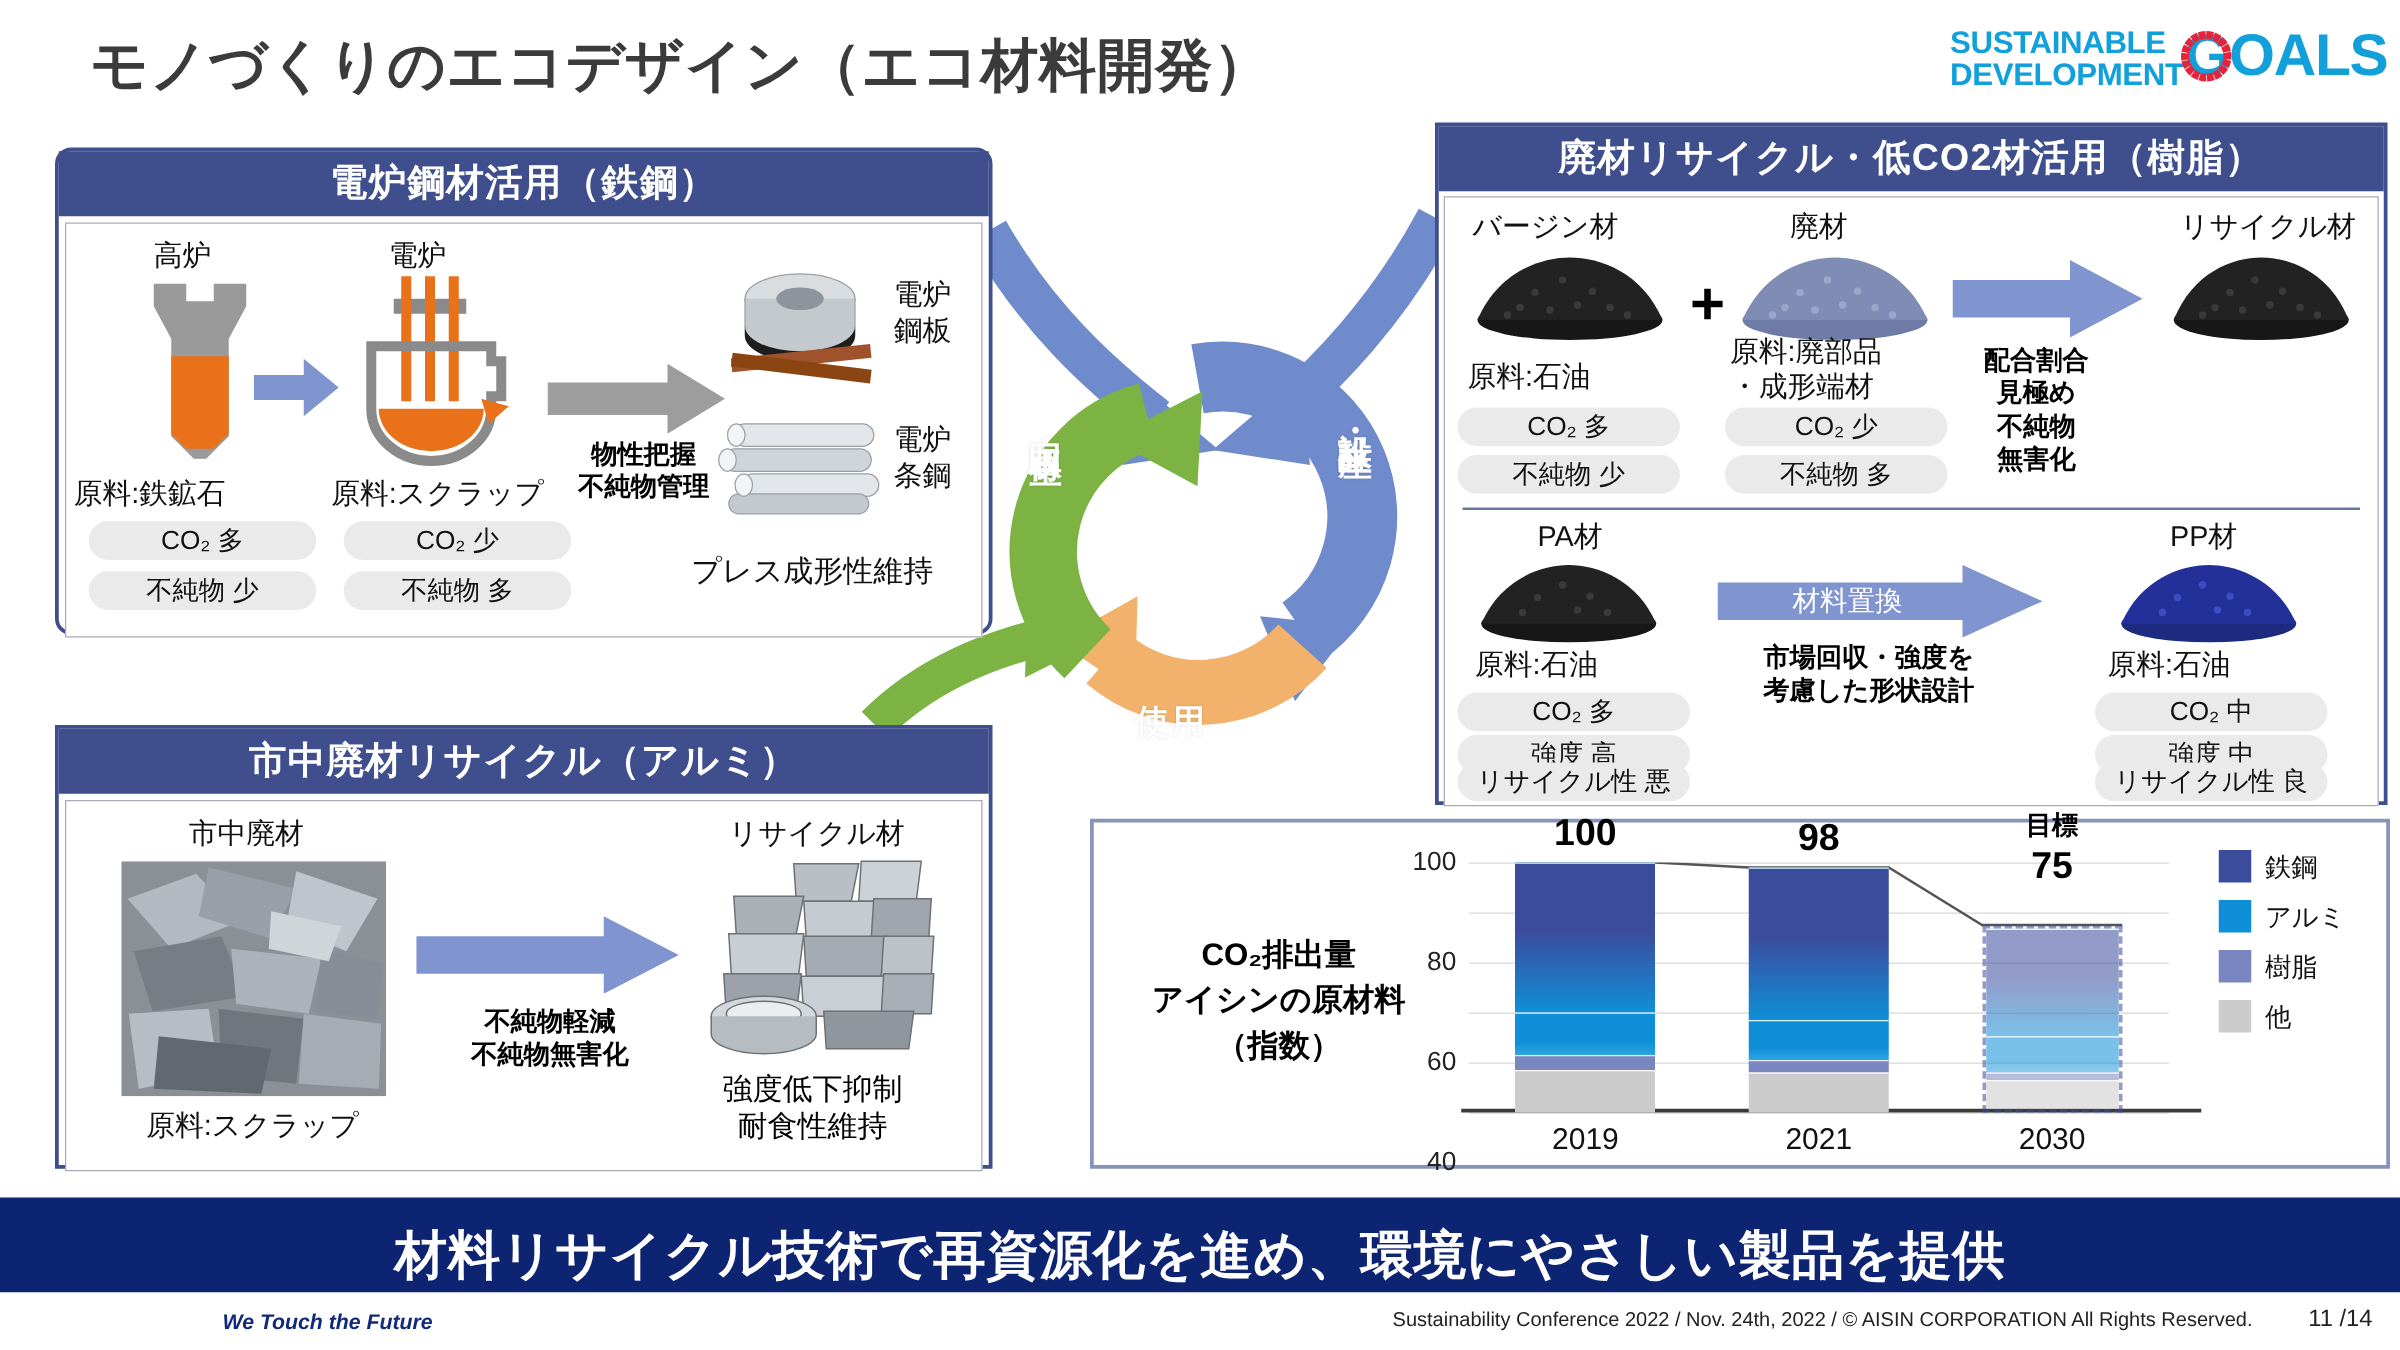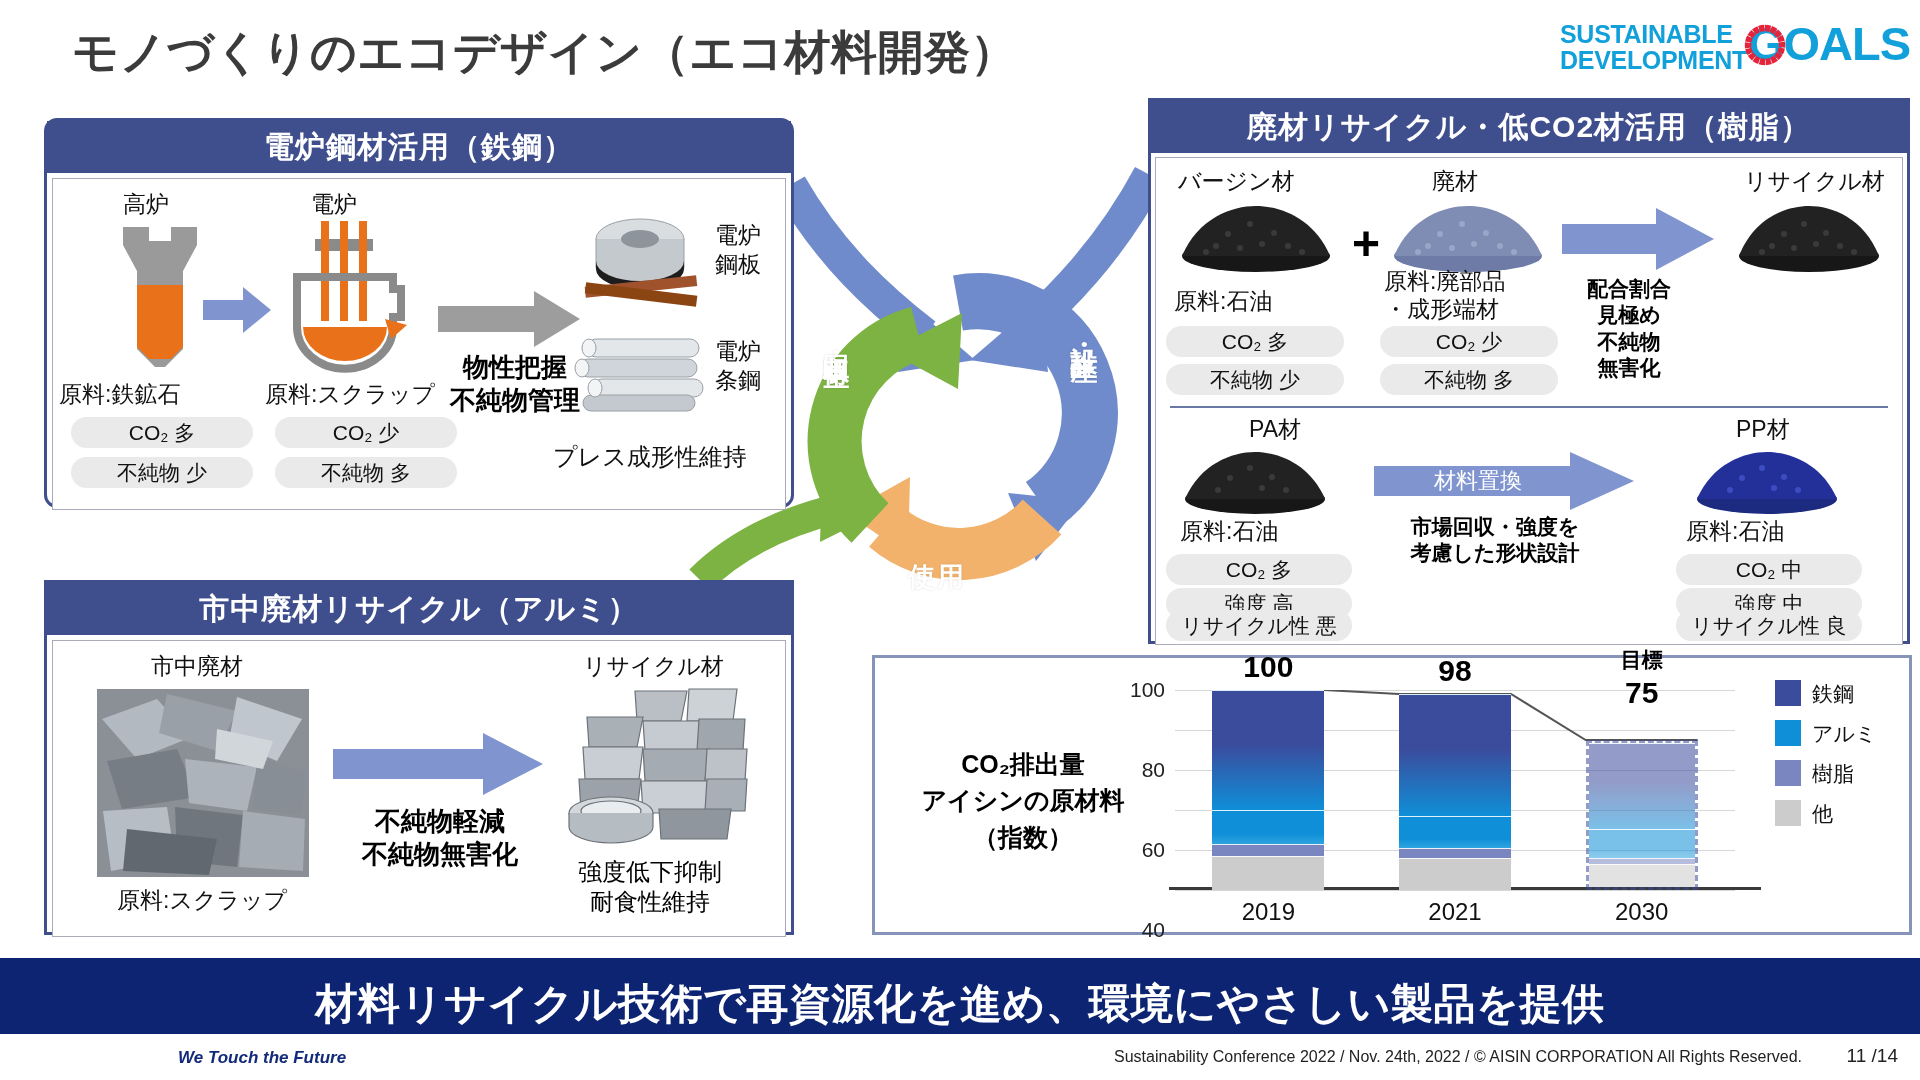--- a/index.html
+++ b/index.html
@@ -49,21 +49,21 @@
   #panel-alu { left: 44px; top: 580px; width: 750px; height: 355px; }
   #panel-alu .panel-head { height: 52px; line-height: 52px; font-size: 30px; }
   #panel-alu .panel-body { height: 297px; margin: 5px; border: 1px solid #aab; }
 
   #panel-resin { left: 1148px; top: 98px; width: 762px; height: 546px; }
   #panel-resin .panel-head { height: 52px; line-height: 52px; font-size: 30px; }
   #panel-resin .panel-body { height: 488px; margin: 4px; border: 1px solid #aab; }
 
   
   .cap { position: absolute; font-size: 23px; color: #111; white-space: nowrap; }
-  .cap-b { position: absolute; font-size: 26px; font-weight: 700; color: #000;
+  .cap-b { position: absolute; font-size: 21px; font-weight: 700; color: #000;
            white-space: nowrap; text-align: center; line-height: 1.25; }
   .pill {
     position: absolute; background: #eaeaea; border-radius: 16px;
     font-size: 21px; color: #111; text-align: center; white-space: nowrap;
     height: 31px; line-height: 31px;
   }
 
   
   #cycle { position: absolute; left: 790px; top: 255px; width: 330px; height: 360px; }
   .cyc-label {
@@ -391,21 +391,21 @@
             <circle cx="106" cy="46" r="3"></circle>
             <circle cx="82" cy="44" r="3"></circle>
           <circle cx="60" cy="48" r="3"></circle>
             <circle cx="120" cy="52" r="3"></circle>
             <circle cx="28" cy="52" r="3"></circle>
         </g>
       </svg>
 
       <div style="position:absolute;left:14px;top:248px;width:718px;height:2px;background:#6a78a8;"></div>
 
-      <div class="cap" style="left:74px; top:256px;margin-left:19px;">PA材</div>
+      <div class="cap" style="left:74px; top:256px;">PA材</div>
       <svg style="position:absolute;left:24px;top:288px;" width="150" height="68">
         <ellipse cx="75" cy="53" rx="70" ry="15" fill="#171717"></ellipse>
         <path d="M5 53 C 20 18, 52 6, 75 6 C 98 6, 130 18, 145 53 Z" fill="#222"></path>
         <g fill="#3a3a3a">
           <circle cx="50" cy="32" r="3"></circle>
             <circle cx="70" cy="22" r="3"></circle>
             <circle cx="92" cy="31" r="3"></circle>
           <circle cx="38" cy="44" r="3"></circle>
             <circle cx="106" cy="44" r="3"></circle>
             <circle cx="82" cy="42" r="3"></circle>

